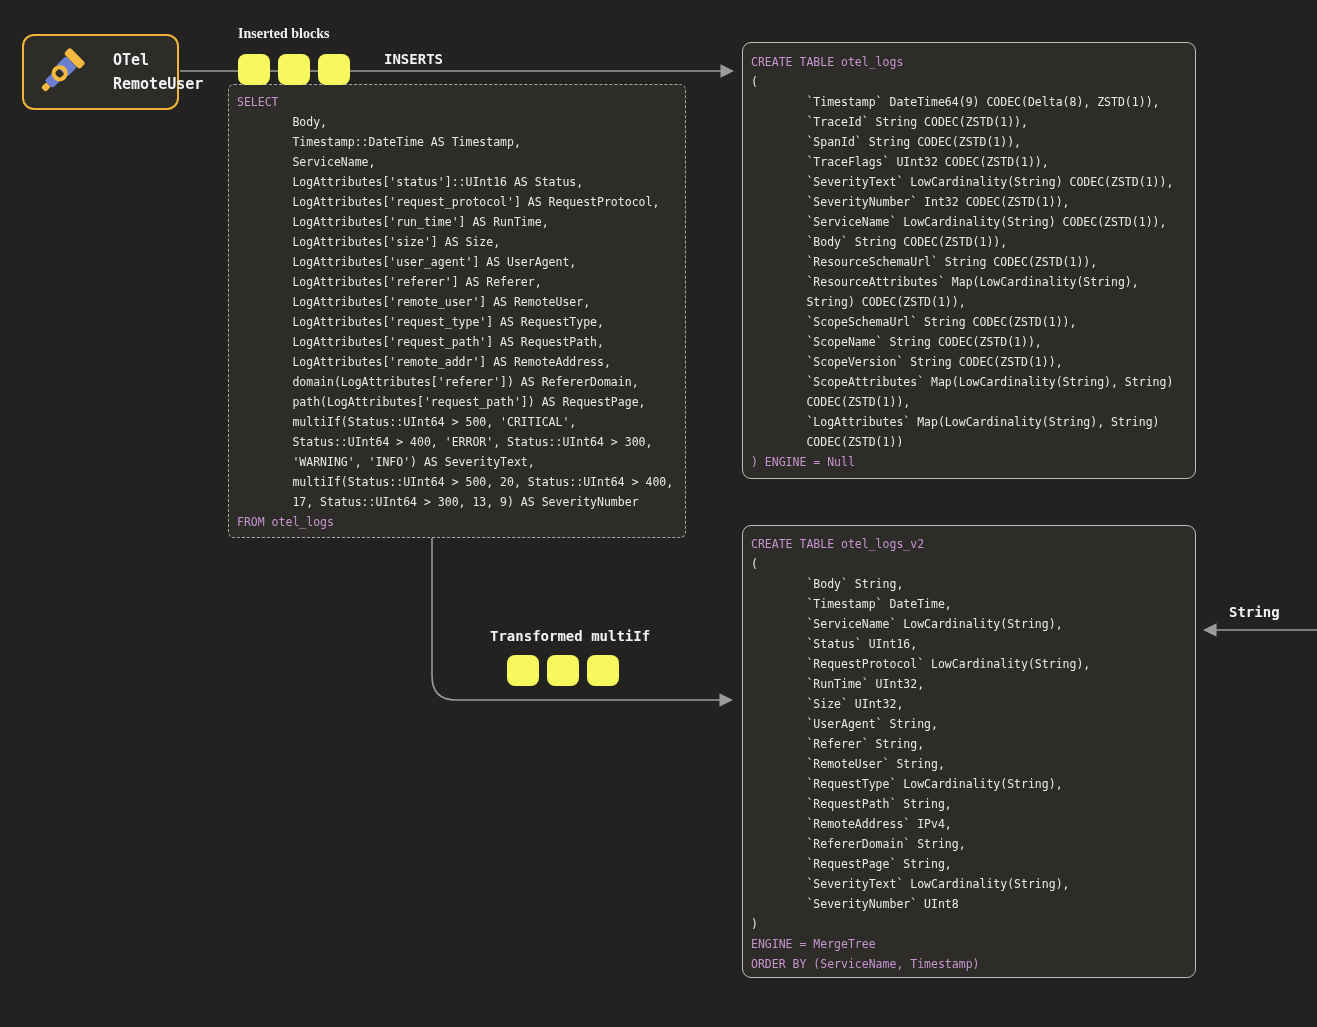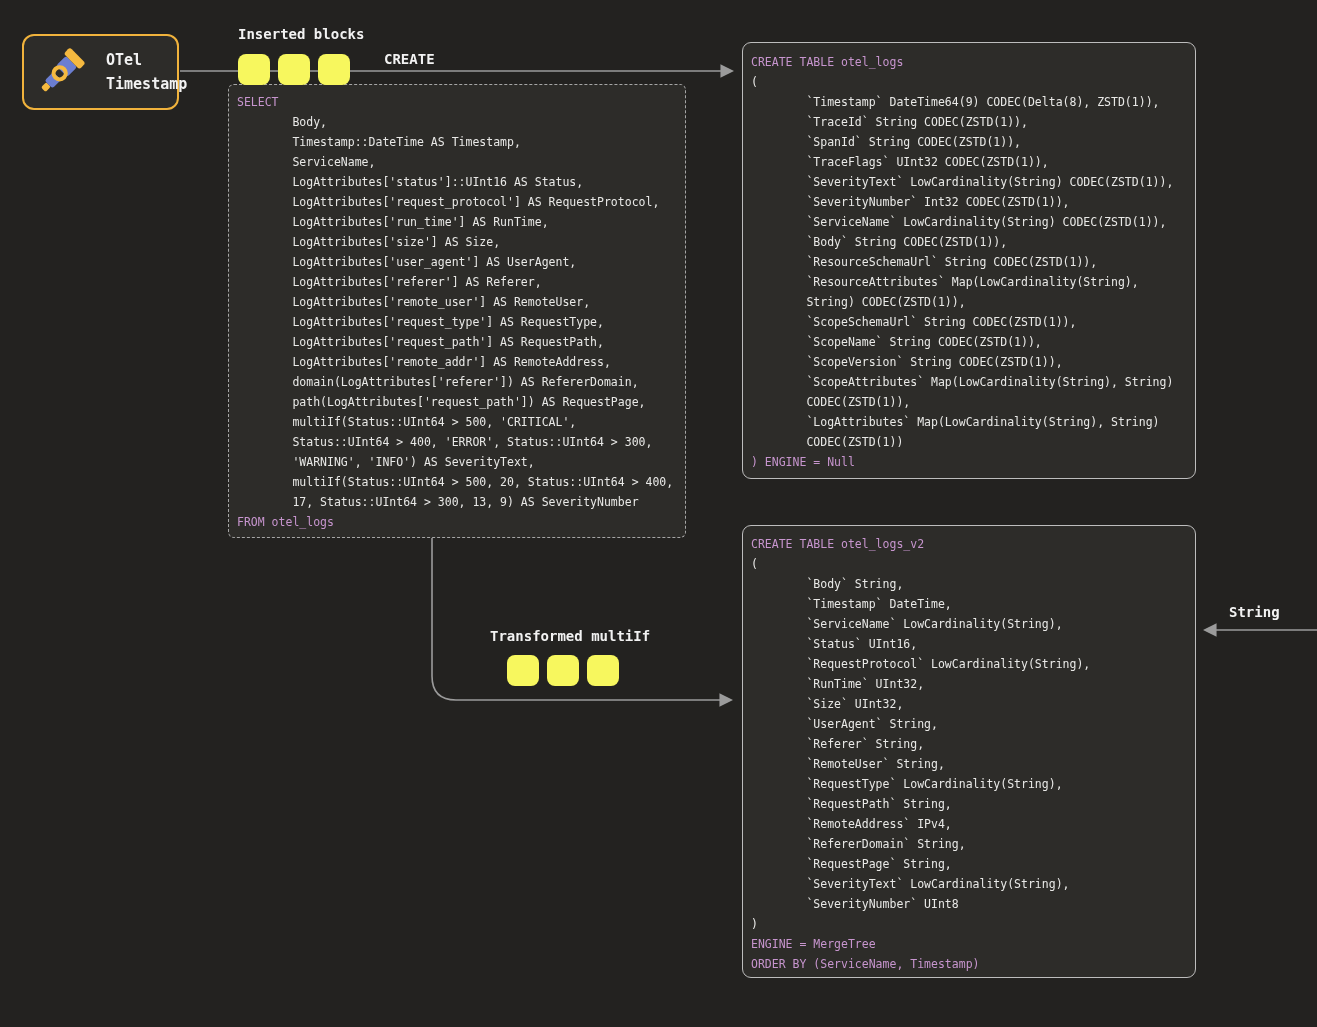--- a/index.html
+++ b/index.html
@@ -30,21 +30,21 @@
     position:absolute;color:#f2f2f2;font-size:14px;font-weight:bold;
     z-index:2;white-space:nowrap;
   }
   .block-sq{
     position:absolute;width:32px;height:31px;border-radius:8px;
     background:var(--accent_yellow);z-index:3;
   }
   .otel-box{
     position:absolute;left:22px;top:34px;width:157px;height:76px;
     background:var(--block_bg);border:2px solid var(--box_border_orange);
-    border-radius:12px;display:flex;align-items:center;gap:19px;
+    border-radius:12px;display:flex;align-items:center;gap:26px;
     padding-left:11px;z-index:2;
   }
   .otel-title{color:#f2f2f2;font-size:15px;line-height:24px;font-weight:bold;}
   .otel-title div{white-space:nowrap;}
 </style>
 </head>
 <body>
 
 <svg class="connectors" width="1317" height="1027" viewBox="0 0 1317 1027">
   <defs>
@@ -62,26 +62,26 @@
     <g transform="rotate(-45 28 28)">
       <rect x="1" y="24.5" width="8" height="7" rx="2" fill="#f5b93f"></rect>
       <rect x="9" y="22" width="13" height="12" rx="2.5" fill="#6b7ed0"></rect>
       <rect x="29" y="19.5" width="15" height="17" rx="2.5" fill="#6b7ed0"></rect>
       <circle cx="26" cy="28" r="6.5" fill="none" stroke="#f5b93f" stroke-width="4.5"></circle>
       <rect x="44" y="16" width="9.5" height="24" rx="3" fill="#f5b93f"></rect>
     </g>
   </svg>
   <div class="otel-title">
     <div>OTel</div>
-    <div>Timestamp</div>
+    <div>RemoteUser</div>
   </div>
 </div>
 
-<div class="label" style="left:238px;top:26px;">Inserted blocks</div>
-<div class="label" style="left:384px;top:51px;">CREATE</div>
+<div class="label" style="left:238px;top:26px;font-family:Liberation Serif, serif;">Inserted blocks</div>
+<div class="label" style="left:384px;top:51px;">INSERTS</div>
 <div class="label" style="left:490px;top:628px;">Transformed multiIf</div>
 <div class="label" style="left:1229px;top:604px;">String</div>
 
 <div class="block-sq" style="left:238px;top:54px;"></div>
 <div class="block-sq" style="left:278px;top:54px;"></div>
 <div class="block-sq" style="left:318px;top:54px;"></div>
 
 <div class="block-sq" style="left:507px;top:655px;"></div>
 <div class="block-sq" style="left:547px;top:655px;"></div>
 <div class="block-sq" style="left:587px;top:655px;"></div>

